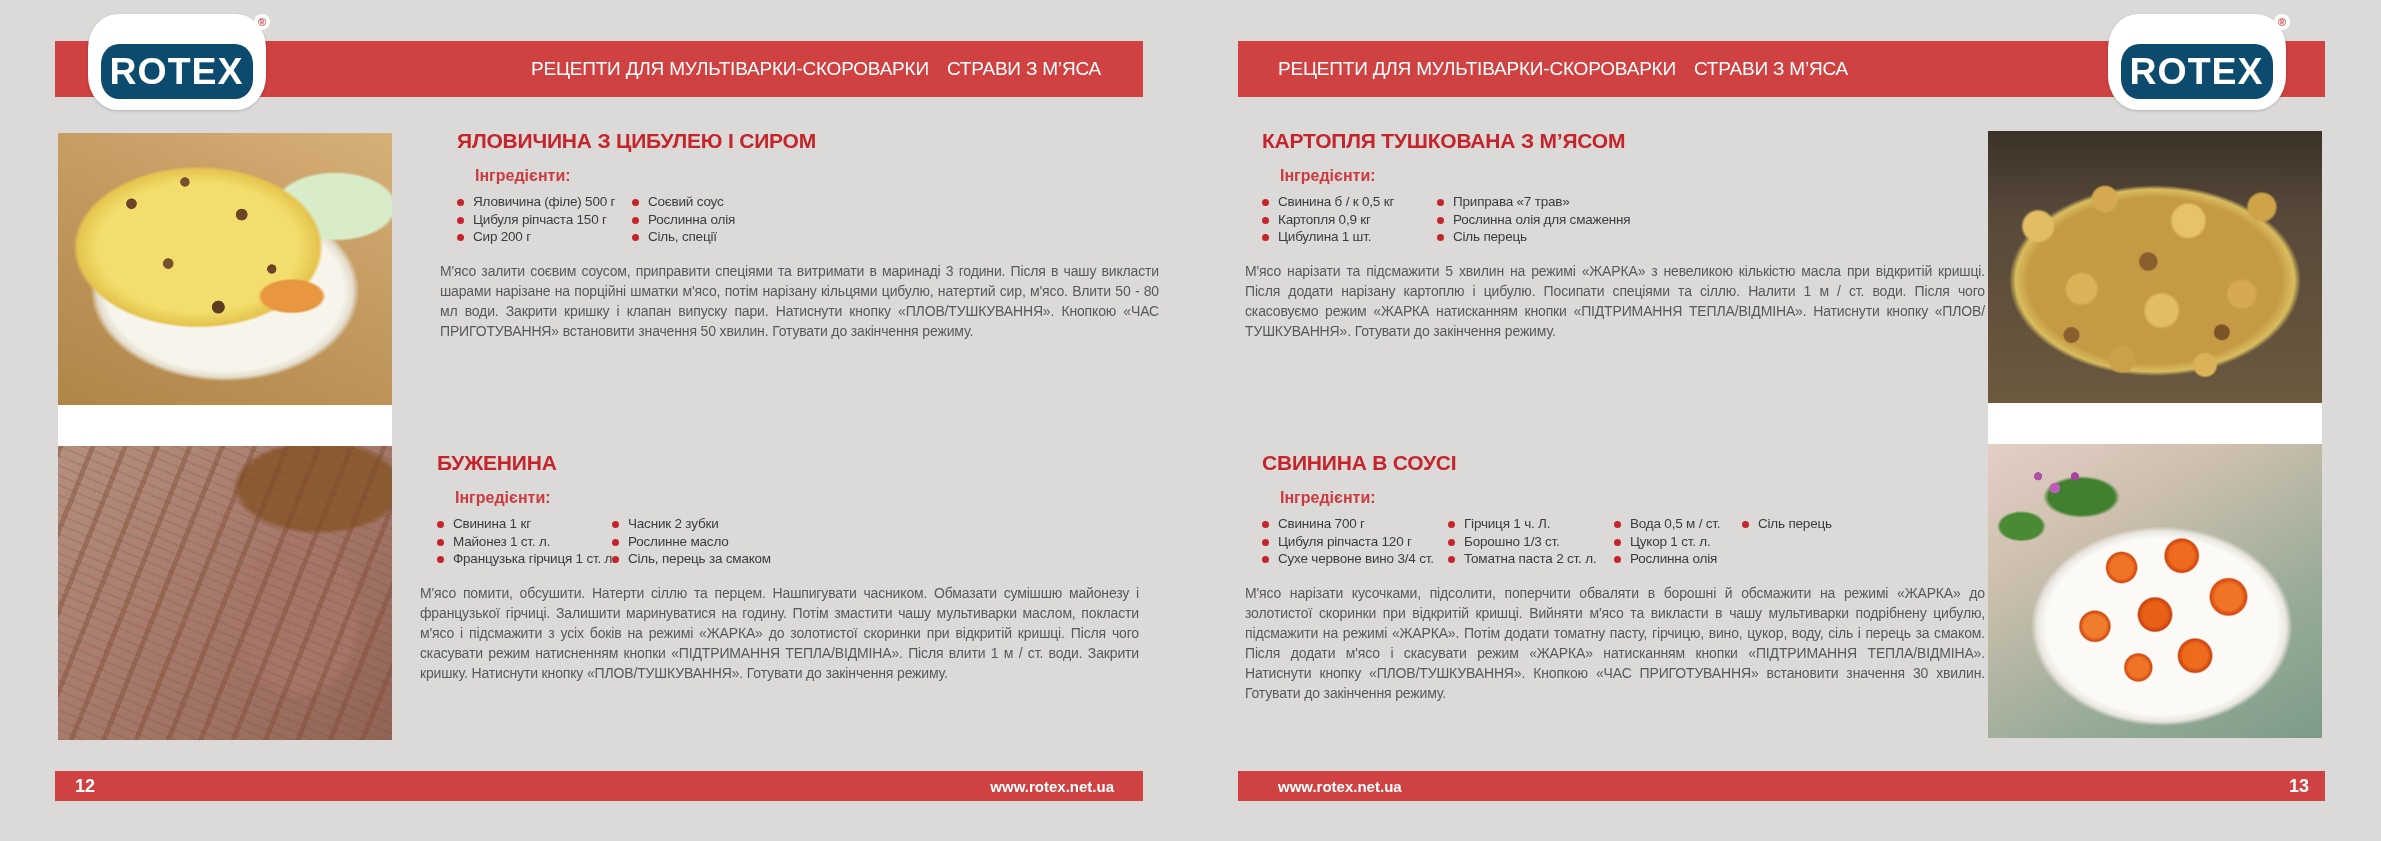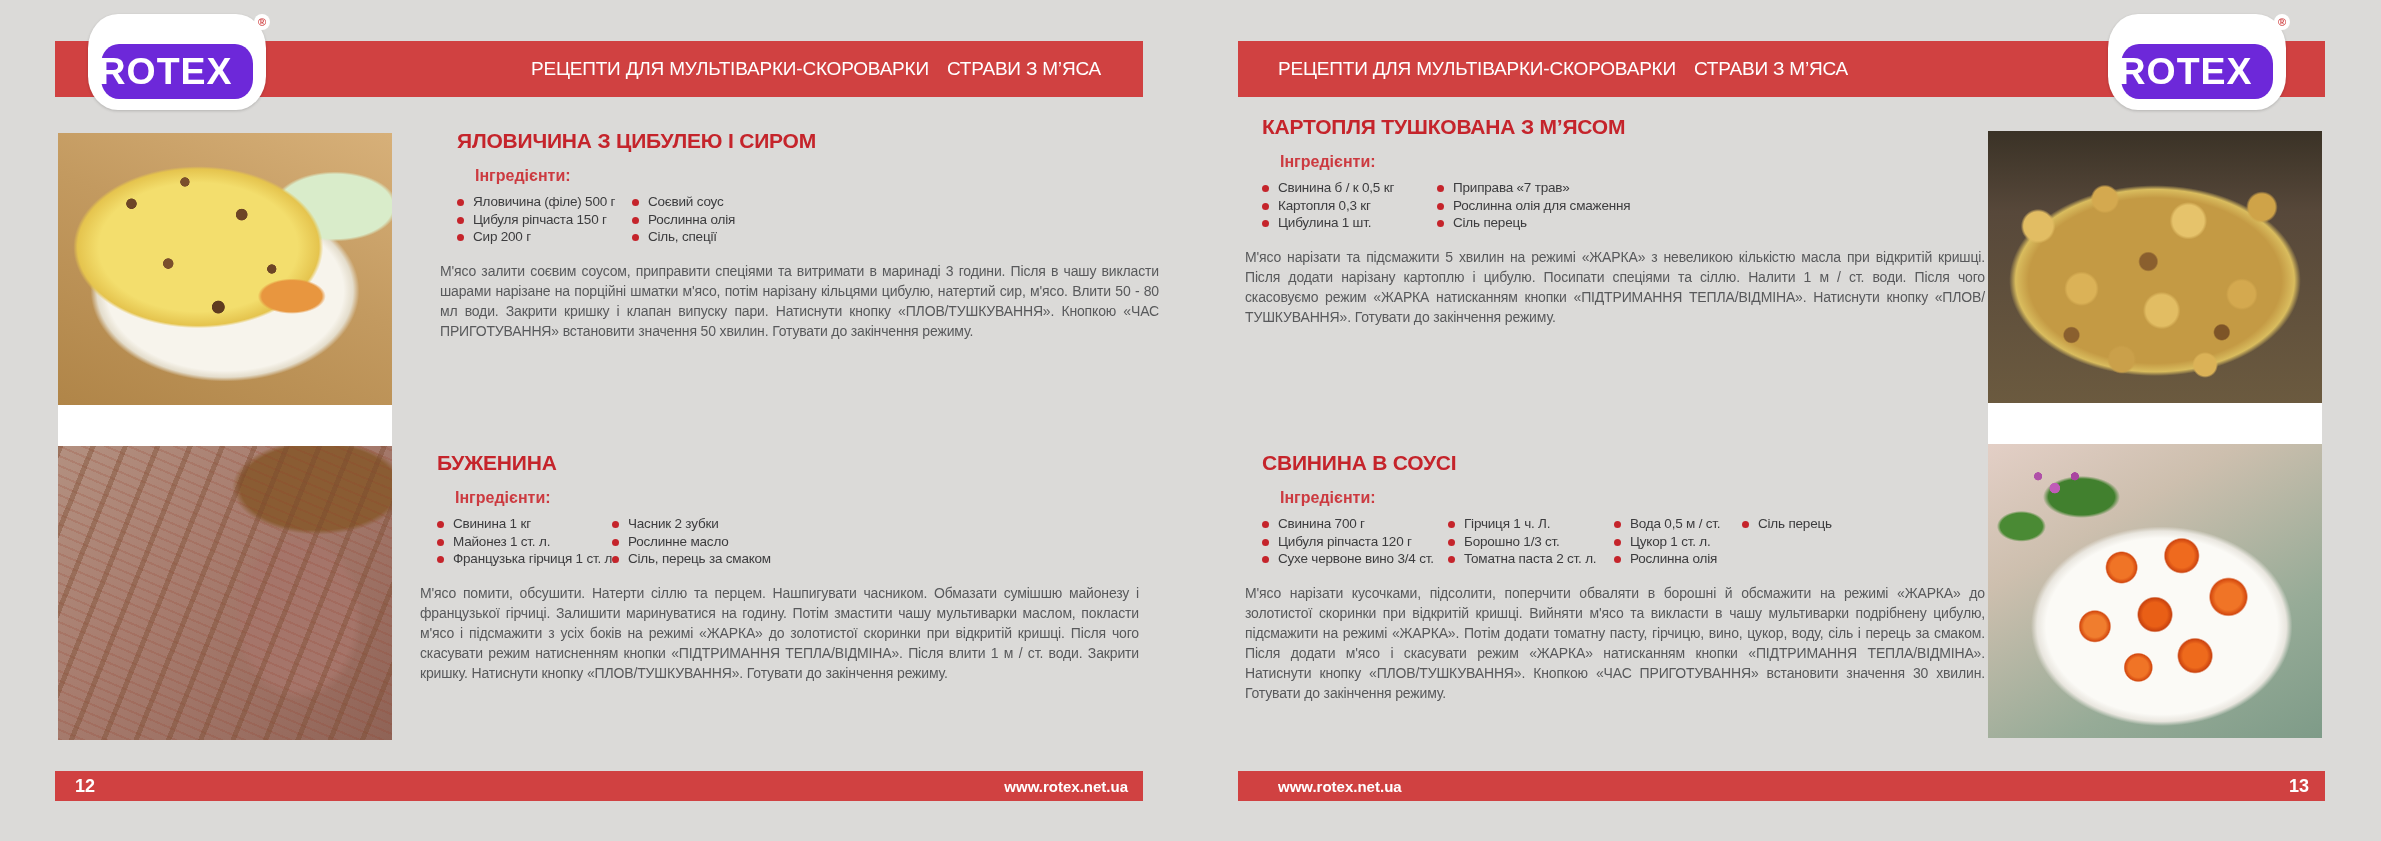--- a/index.html
+++ b/index.html
@@ -9,30 +9,30 @@
     font-family:"Liberation Sans",sans-serif;
   }
   
   .bar{position:absolute;top:41px;height:56px;background:#d04141;display:flex;align-items:center;box-sizing:border-box;text-align:right;}
   .bar-left{left:55px;width:1088px;justify-content:flex-end;padding-right:42px;}
   .bar-right{left:1238px;width:1087px;justify-content:flex-start;padding-left:40px;}
   .h-reg{font-size:19px;color:#fff;letter-spacing:-0.2px;white-space:nowrap;}
   .h-bold{font-size:19px;color:#fff;font-weight:normal;margin-left:18px;letter-spacing:-0.2px;white-space:nowrap;}
 
   .foot{position:absolute;top:771px;height:30px;background:#d04141;display:flex;align-items:center;justify-content:space-between;box-sizing:border-box;}
-  .foot-left{left:55px;width:1088px;padding:0 15px 0 20px;}
+  .foot-left{left:55px;width:1088px;padding:0 29px 0 20px;}
   .foot-right{left:1238px;width:1087px;padding:0 16px 0 40px;}
   .page-num{color:#fff;font-weight:bold;font-size:18px;}
   .site{color:#fff;font-size:15px;text-decoration:none;cursor:pointer;font-weight:bold;}
 
   
   .logo{position:absolute;top:14px;width:178px;height:96px;background:#fff;border-radius:30px/34px;box-shadow:0 1px 3px rgba(0,0,0,.18);}
   .logo-left{left:88px;}
   .logo-right{left:2108px;}
-  .logo-inner{position:absolute;top:11px;bottom:11px;left:13px;right:13px;background:#6d28d9;border-radius:18px/20px;display:flex;align-items:center;margin-top:19px;}
+  .logo-inner{position:absolute;top:11px;bottom:11px;left:13px;right:13px;background:#0c4a6e;border-radius:18px/20px;display:flex;align-items:center;justify-content:center;margin-top:19px;}
   .logo-text{color:#fff;font-weight:bold;font-size:36px;letter-spacing:1px;transform:scaleX(1.04);}
   .logo-reg{position:absolute;top:0;right:-4px;width:16px;height:16px;background:#fff;border-radius:50%;color:#d04141;font-size:11px;line-height:16px;text-align:center;font-weight:bold;}
 
   
   .photo-strip{position:absolute;width:334px;height:607px;background:#fff;}
   .photo-strip-left{left:58px;top:133px;}
   .photo-strip-right{left:1988px;top:131px;}
   .photo{position:absolute;left:0;width:334px;}
   .ph-1{top:0;height:272px;}
   .ph-2{top:313px;height:294px;}
@@ -83,21 +83,21 @@
     radial-gradient(circle 20px at 32% 62%, #f07d2e 0 55%, #d4490f 75%, rgba(0,0,0,0) 82%),
     radial-gradient(circle 22px at 62% 72%, #ee6a1c 0 55%, #cc440f 75%, rgba(0,0,0,0) 82%),
     radial-gradient(circle 18px at 45% 76%, #f07426 0 55%, #d4490f 75%, rgba(0,0,0,0) 82%),
     radial-gradient(ellipse 152px 116px at 52% 62%, #fbfaf6 0 76%, #e9e6df 82%, rgba(0,0,0,0) 86%),
     linear-gradient(150deg, #e3cfc6 0%, #cdbfae 30%, #96ab97 70%, #7e9b88 100%);}
 
   
   .recipe{position:absolute;box-sizing:border-box;}
   .rb-l1{left:440px;top:128px;width:719px;}
   .rb-l2{left:420px;top:450px;width:719px;}
-  .rb-r1{left:1245px;top:114px;width:740px;}
+  .rb-r1{left:1245px;top:128px;width:740px;}
   .rb-r2{left:1245px;top:450px;width:740px;}
   .r-title{margin:0 0 0 17px;font-size:21px;line-height:26px;font-weight:bold;color:#c5242b;letter-spacing:-0.2px;}
   .ing-label{margin:13px 0 0 35px;font-size:16px;line-height:18px;font-weight:bold;color:#cc3a40;}
   .ing-cols{display:flex;margin:9px 0 0 17px;}
   .ing-col{box-sizing:border-box;}
   .w175{width:175px;}
   .w186{width:186px;}
   .w166{width:166px;}
   .w128{width:128px;}
   .ing-item{display:flex;align-items:baseline;height:17.5px;}
@@ -221,21 +221,21 @@
   <h2 class="r-title">КАРТОПЛЯ ТУШКОВАНА З М’ЯСОМ</h2>
   <div class="ing-label">Інгредієнти:</div>
   <div class="ing-cols">
     <div class="ing-col w175">
       <div class="ing-item">
           <span class="dot"></span>
           <span class="ing-text">Свинина б / к 0,5 кг</span>
         </div>
       <div class="ing-item">
           <span class="dot"></span>
-          <span class="ing-text">Картопля 0,3 кг</span>
+          <span class="ing-text">Картопля 0,9 кг</span>
         </div>
       <div class="ing-item">
           <span class="dot"></span>
           <span class="ing-text">Цибулина 1 шт.</span>
         </div>
     </div>
     <div class="ing-col">
       <div class="ing-item">
           <span class="dot"></span>
           <span class="ing-text">Приправа «7 трав»</span>

